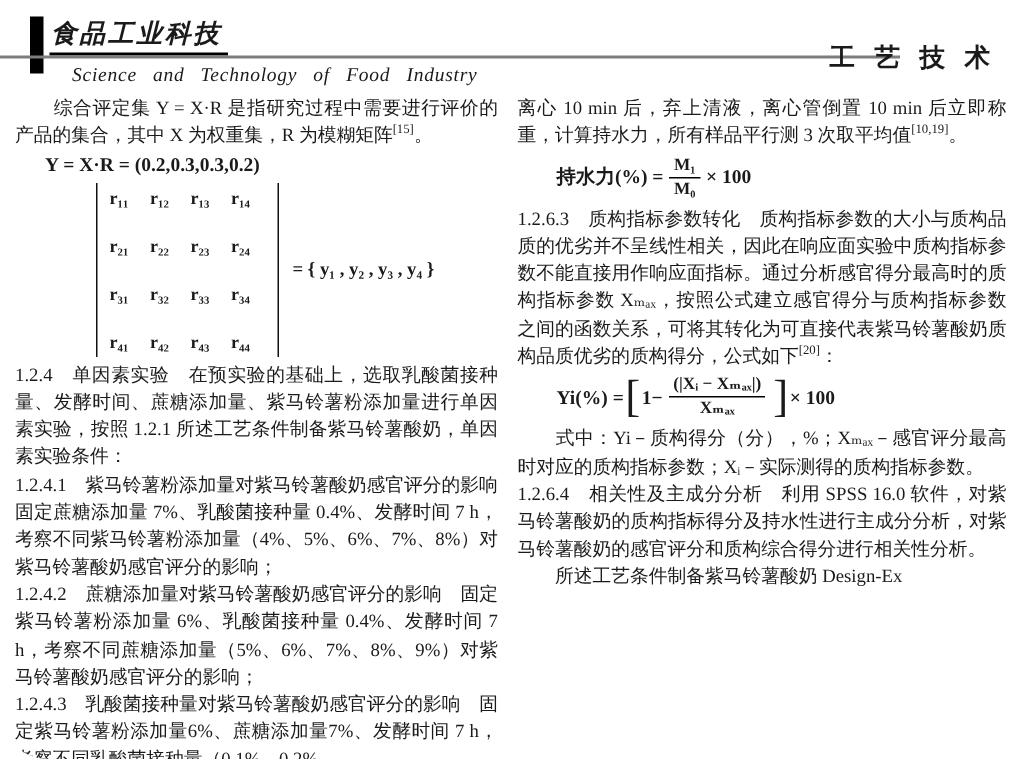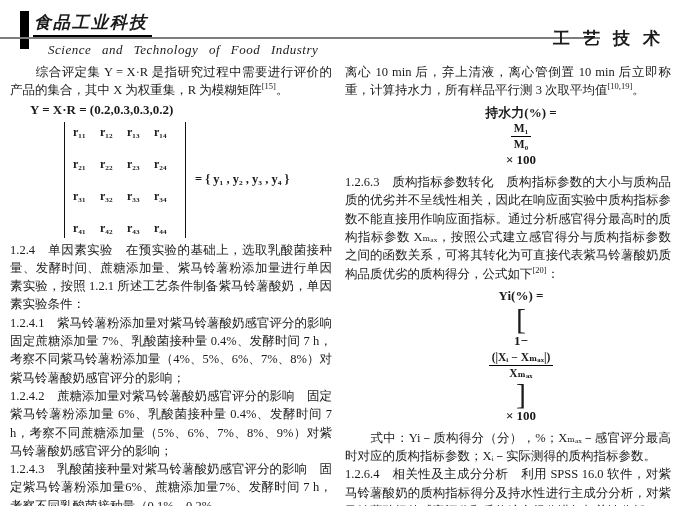--- a/index.html
+++ b/index.html
@@ -1,17 +1,17 @@
 <!DOCTYPE html>
 <html><head>
 <meta charset="utf-8">
 <style>
   html,body{margin:0;padding:0;background:#fff;}
   .page{position:relative;width:673px;height:506px;background:#fff;overflow:hidden;
-        font-family:"Liberation Serif","DejaVu Serif",serif;color:#1a1a1a;}
+        font-family:"Liberation Serif","DejaVu Serif",serif;color:#1a1a1a;border-radius:32px;}
 
   
   .masthead-bar{position:absolute;left:20px;top:11px;width:9px;height:38px;background:#000;}
   .logo-cn{position:absolute;left:33px;top:12px;font-size:17px;font-weight:bold;font-style:italic;
            letter-spacing:2px;border-bottom:2px solid #000;padding:0 4px 1px 1px;line-height:22px;}
   .header-rule{position:absolute;left:0;top:37px;width:600px;height:2px;background:#7d7d7d;}
   .logo-en{position:absolute;left:48px;top:42px;font-style:italic;font-size:13px;
            letter-spacing:0.5px;word-spacing:7px;}
   .section-title{position:absolute;right:0px;top:27px;font-size:17px;font-weight:bold;
                  letter-spacing:13px;font-family:"DejaVu Sans","Liberation Sans",sans-serif;white-space:nowrap;}
@@ -20,21 +20,21 @@
   .col{position:absolute;top:63px;font-size:12.5px;line-height:18.3px;text-align:justify;}
   .col-left{left:10px;width:322px;}
   .col-right{left:345px;width:326px;}
   p{margin:0;}
   sup{font-size:8.5px;line-height:0;vertical-align:super;}
   b{font-weight:normal;}
 
   
   .formula-line{font-weight:bold;padding-left:20px;font-size:13px;line-height:19px;text-align:left;}
   .formula-row{display:flex;align-items:center;margin:4px 0 4px 26px;font-weight:bold;
-               font-size:13px;text-align:left;flex-direction:column;}
+               font-size:13px;text-align:left;}
   .frac{display:inline-flex;flex-direction:column;align-items:center;margin:0 4px;
         font-size:11.5px;line-height:13px;}
   .frac .num{border-bottom:1px solid #000;padding:0 3px 1px;}
   .frac .den{padding-top:1px;}
   .bigbr{font-size:30px;font-weight:normal;line-height:0.9;margin:0 1px;}
 
   
   .matrix-wrap{display:flex;align-items:center;margin:3px 0 3px 54px;text-align:left;}
   .mbar{width:1px;align-self:stretch;background:#111;}
   .mgrid{display:grid;grid-template-columns:repeat(4,27px);row-gap:18px;

